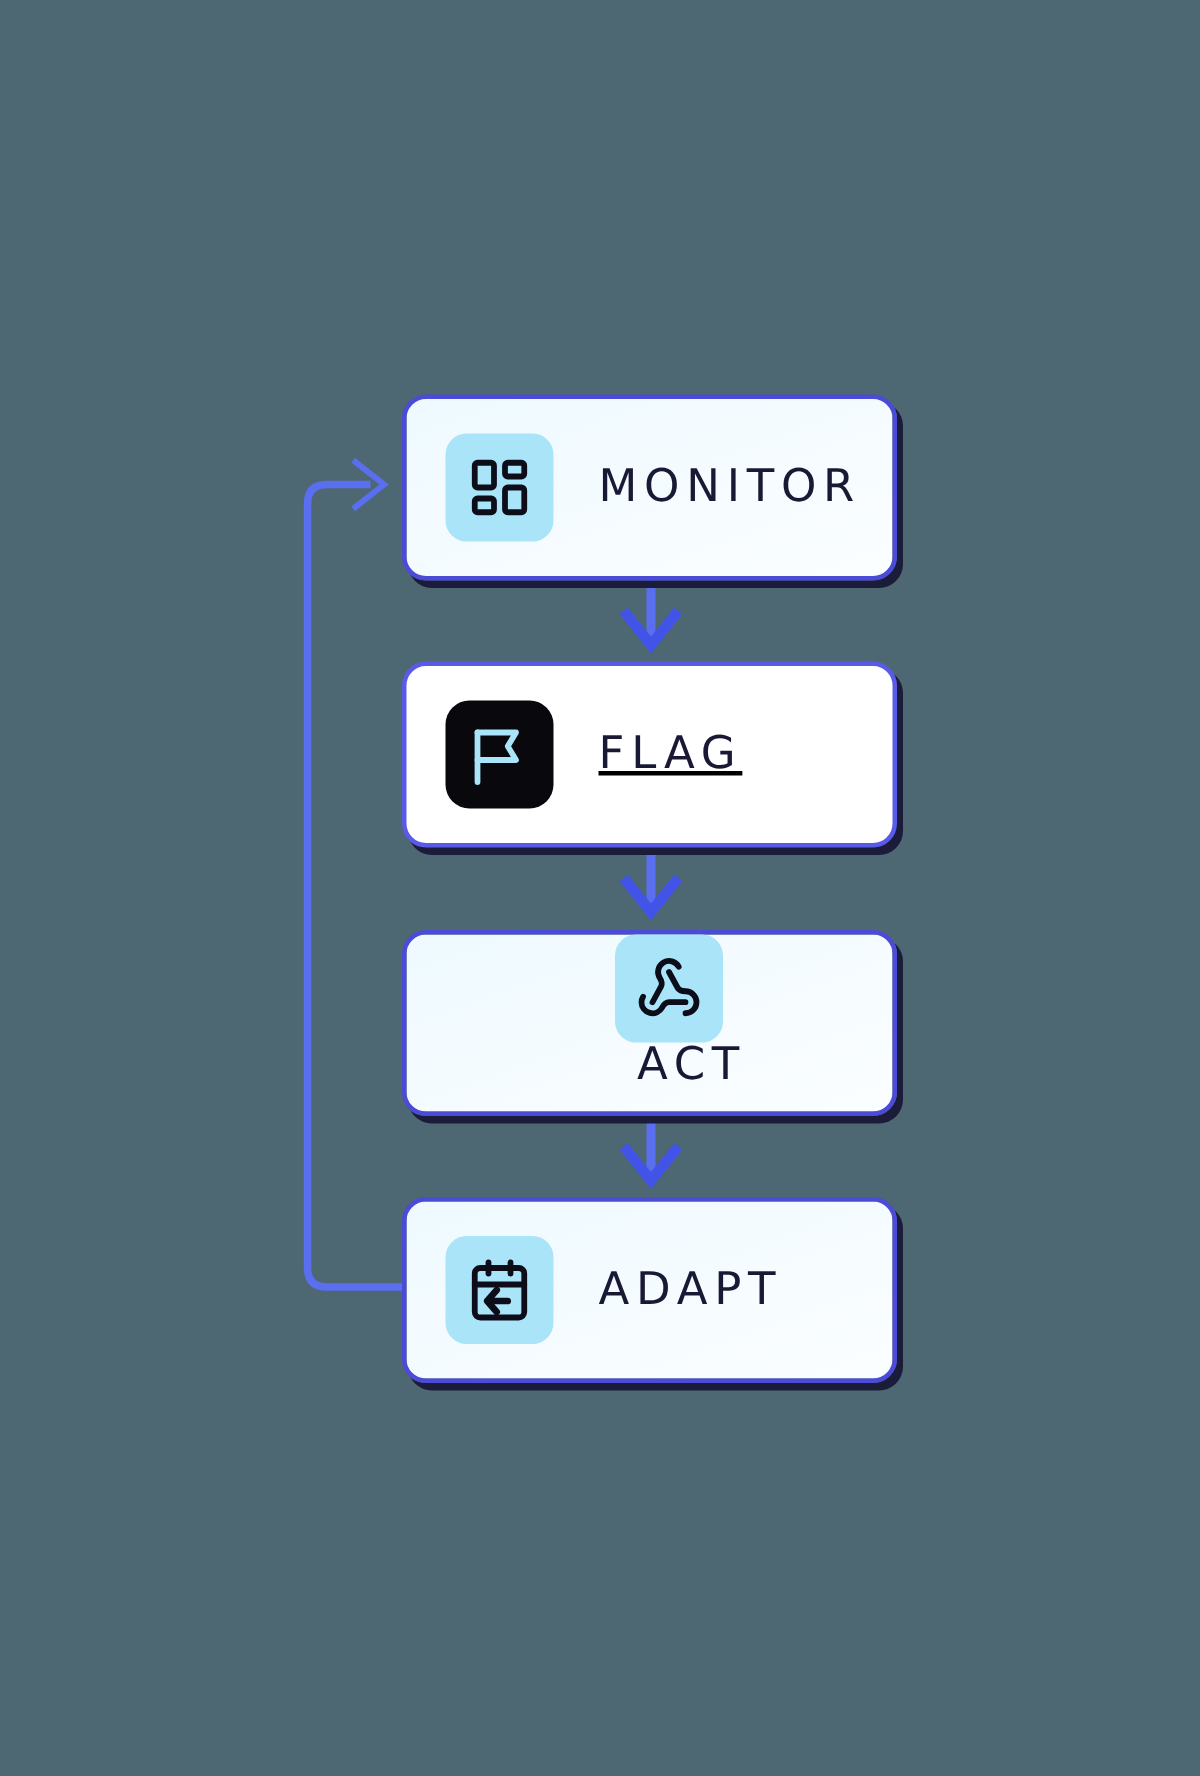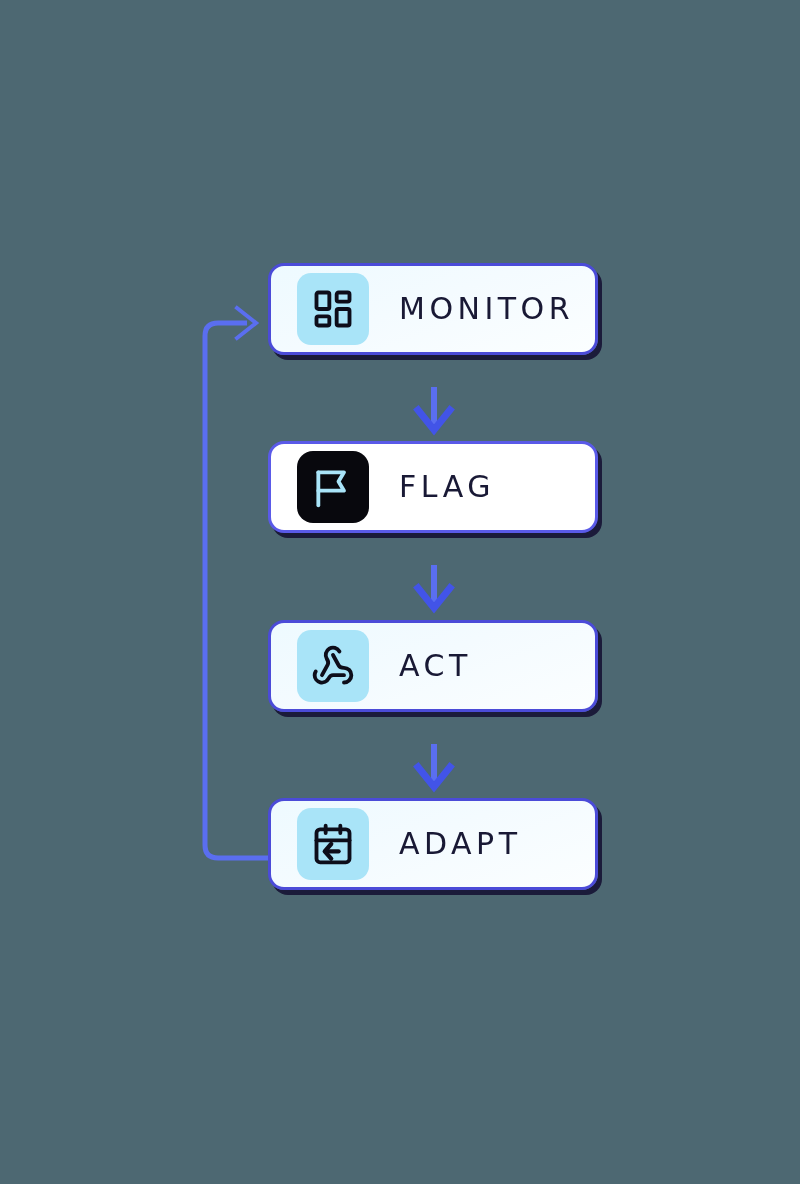--- a/index.html
+++ b/index.html
@@ -31,39 +31,39 @@
     height: 1184px;
     overflow: visible;
     pointer-events: none;
   }
 
   
   .step-node {
     position: absolute;
     left: 268px;
     width: 330px;
-    height: 92px;
+    height: 124px;
     box-sizing: border-box;
     border-radius: 16px;
     border: 3px solid #4b4bd8;
     background: linear-gradient(160deg, #eefaff 0%, #f4fbff 45%, #fbfeff 100%);
     box-shadow: 4px 5px 0 0 #1b1b3a;
     display: flex;
     align-items: center;
     padding-left: 26px;
     z-index: 2;
   }
   .step-node.is-active {
     background: #ffffff;
     border-color: #5a5ae8;
   }
 
   #node-monitor { top: 263px; }
-  #node-flag    { top: 441px; }
-  #node-act     { top: 620px; }
+  #node-flag    { top: 441px; text-decoration: underline; }
+  #node-act     { top: 620px; flex-direction: column; }
   #node-adapt   { top: 798px; text-align: center; }
 
   
   .icon-tile {
     width: 72px;
     height: 72px;
     border-radius: 14px;
     background: #a9e4f8;
     display: flex;
     align-items: center;

